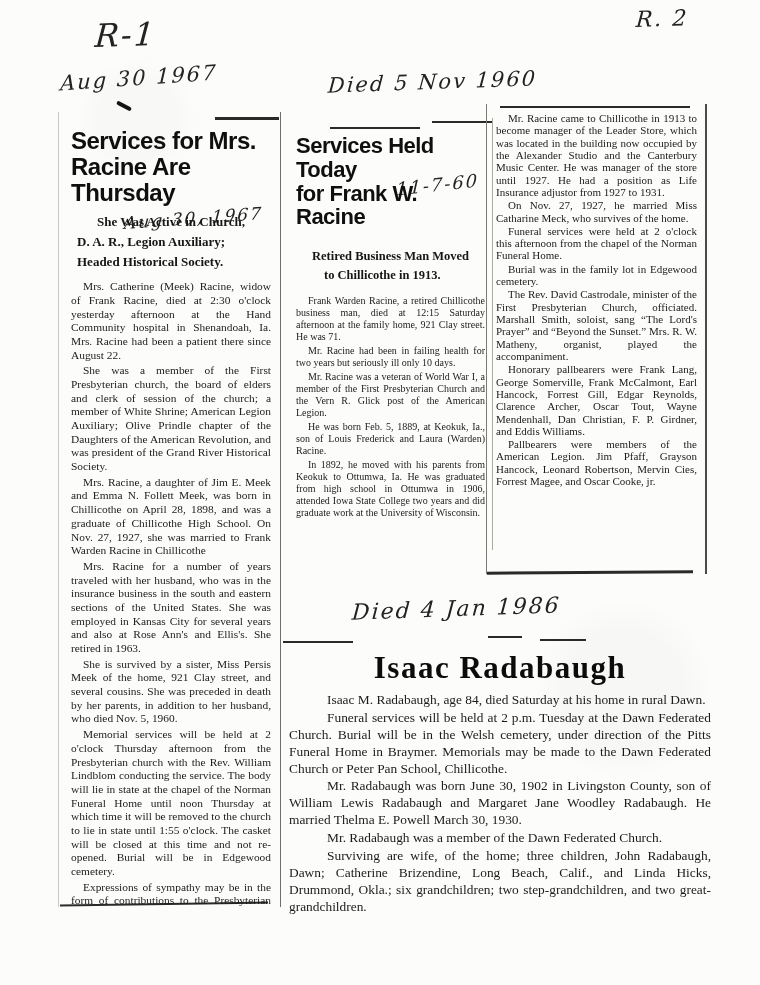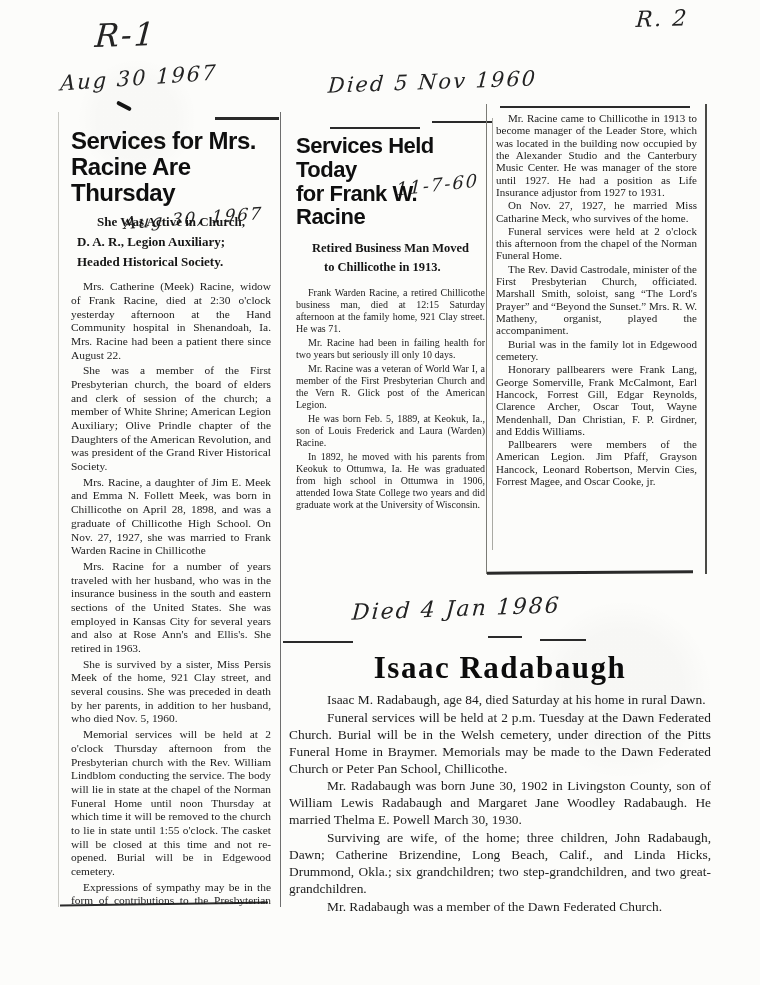--- a/index.html
+++ b/index.html
@@ -81,21 +81,21 @@
     font-weight:700;
     font-size:13px;
     line-height:1.55;
     color:#161616;
     margin-top:6px;
   }
   .subhead .sl{display:block;}
   .clip-left .sl-0{margin-left:26px;}
   .clip-left .sl-1{margin-left:6px;}
   .clip-left .sl-2{margin-left:6px;}
-  .clip-mid .subhead{font-size:12.5px;margin-top:10px;}
+  .clip-mid .subhead{font-size:12.5px;margin-top:18px;}
   .clip-mid .sl-0{margin-left:16px;}
   .clip-mid .sl-1{margin-left:28px;}
 
   .body-col p{
     margin:0 0 2px 0;
     text-align:justify;
     text-indent:12px;
   }
   .clip-left .body-col{margin-top:8px;font-size:11.4px;line-height:1.2;}
   .clip-mid  .body-col{margin-top:9px;font-size:10px;line-height:1.2;}
@@ -175,31 +175,31 @@
       <p>He was born Feb. 5, 1889, at Keokuk, Ia., son of Louis Frederick and Laura (Warden) Racine.</p>
       <p>In 1892, he moved with his parents from Keokuk to Ottumwa, Ia. He was graduated from high school in Ottumwa in 1906, attended Iowa State College two years and did graduate work at the University of Wisconsin.</p>
     </div>
   </div>
 
   <div class="clip clip-right">
     <div class="body-col">
       <p>Mr. Racine came to Chillicothe in 1913 to become manager of the Leader Store, which was located in the building now occupied by the Alexander Studio and the Canterbury Music Center.  He was manager of the store until 1927. He had a position as Life Insurance adjustor from 1927 to 1931.</p>
       <p>On Nov. 27, 1927, he married Miss Catharine Meck, who survives of the home.</p>
       <p>Funeral services were held at 2 o'clock this afternoon from the chapel of the Norman Funeral Home.</p>
+      <p>Burial was in the family lot in Edgewood cemetery.</p>
       <p>The Rev. David Castrodale, minister of the First Presbyterian Church, officiated. Marshall Smith, soloist, sang “The Lord's Prayer” and “Beyond the Sunset.”  Mrs. R. W. Matheny, organist, played the accompaniment.</p>
-      <p>Burial was in the family lot in Edgewood cemetery.</p>
       <p>Honorary pallbearers were Frank Lang, George Somerville, Frank McCalmont, Earl Hancock, Forrest Gill, Edgar Reynolds, Clarence Archer, Oscar Tout, Wayne Mendenhall, Dan Christian, F. P. Girdner, and Eddis Williams.</p>
       <p>Pallbearers were members of the American Legion. Jim Pfaff, Grayson Hancock, Leonard Robertson, Mervin Cies, Forrest Magee, and Oscar Cooke, jr.</p>
     </div>
   </div>
 
   <div class="clip clip-bottom">
     <div class="obit-title">Isaac Radabaugh</div>
     <div class="body-col">
       <p>Isaac M. Radabaugh, age 84, died Saturday at his home in rural Dawn.</p>
       <p>Funeral services will be held at 2 p.m. Tuesday at the Dawn Federated Church. Burial will be in the Welsh cemetery, under direction of the Pitts Funeral Home in Braymer. Memorials may be made to the Dawn Federated Church or Peter Pan School, Chillicothe.</p>
       <p>Mr. Radabaugh was born June 30, 1902 in Livingston County, son of William Lewis Radabaugh and Margaret Jane Woodley Radabaugh. He married Thelma E. Powell March 30, 1930.</p>
+      <p>Mr. Radabaugh was a member of the Dawn Federated Church.</p>
       <p>Surviving are wife, of the home; three children, John Radabaugh, Dawn; Catherine Brizendine, Long Beach, Calif., and Linda Hicks, Drummond, Okla.; six grandchildren; two step-grandchildren, and two great-grandchildren.</p>
-      <p>Mr. Radabaugh was a member of the Dawn Federated Church.</p>
     </div>
   </div>
 
 </div>
 
 </body></html>

